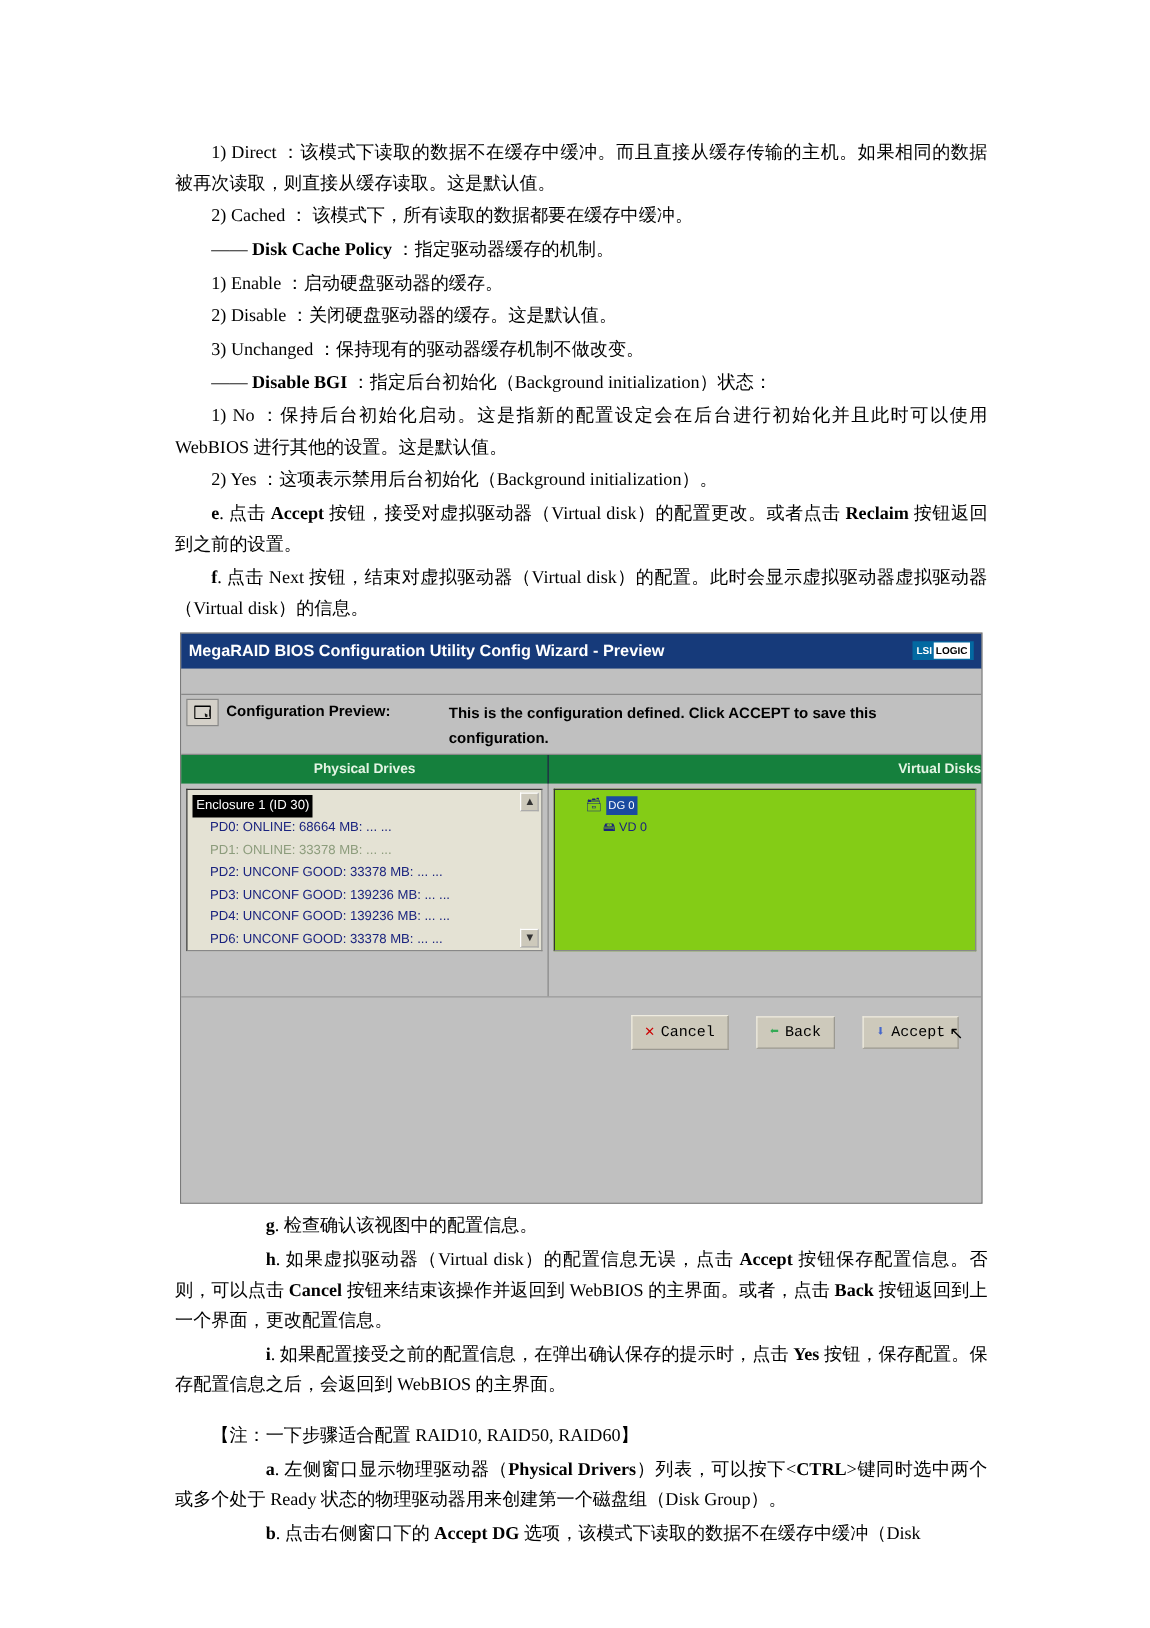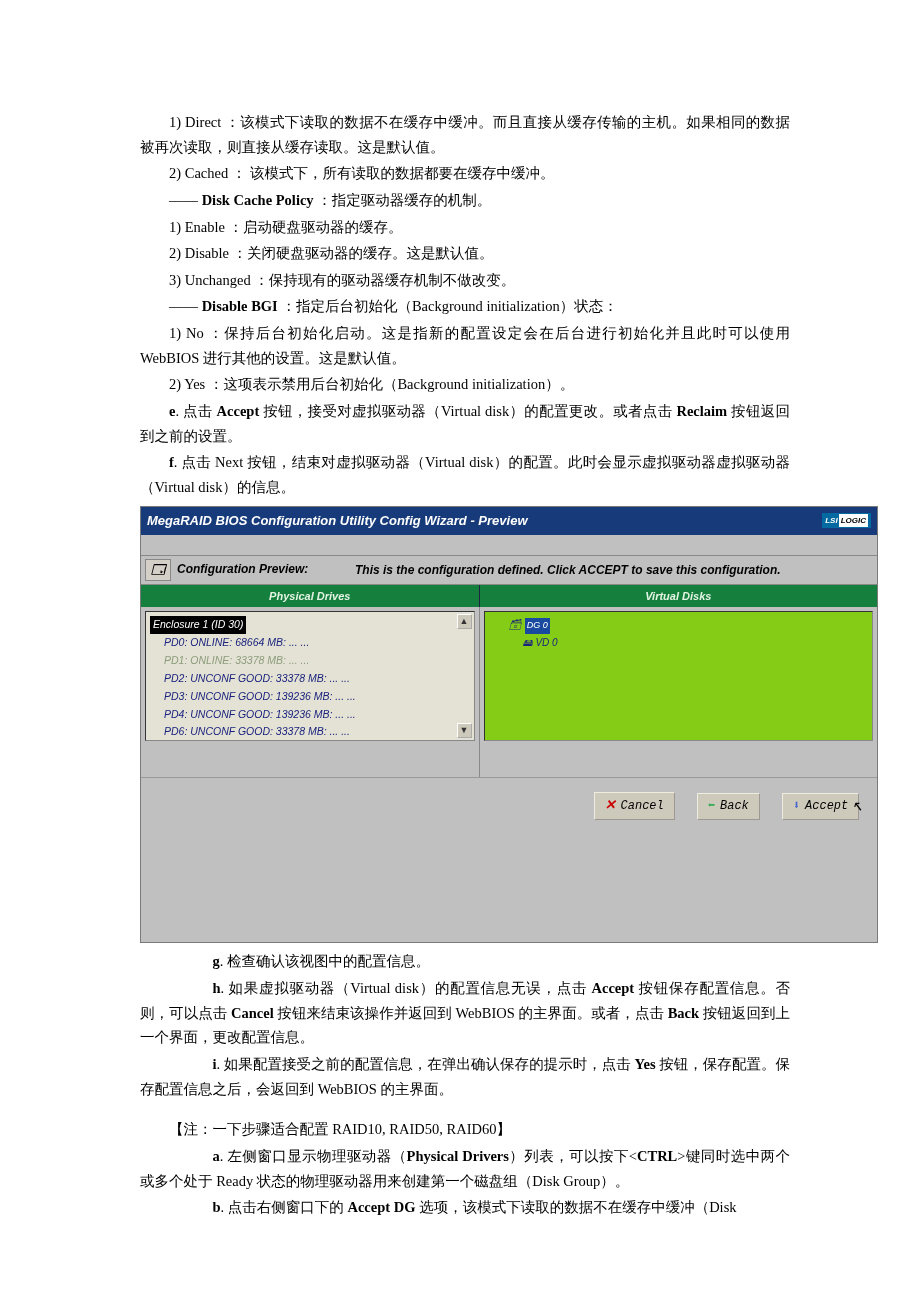--- a/index.html
+++ b/index.html
@@ -15,21 +15,21 @@
     width: 920px;
     margin: 0 auto;
     padding: 110px 130px 100px 140px;
   }
   p { margin: 0 0 2px 0; text-align: justify; }
   .indent1 { text-indent: 2em; }
   .bold { font-weight: bold; font-family: "Times New Roman", "SimSun", serif; }
   .en { font-family: "Times New Roman", serif; }
 
   
-  .shot-wrap { width: 738px; margin: 6px auto 6px auto; font-style: italic; }
+  .shot-wrap { width: 642px; margin: 6px auto 6px auto; }
   .shot {
     border: 1px solid #7a7a7a;
     background: #c0c0c0;
     font-family: "Tahoma", "Arial", sans-serif;
     font-size: 11px;
     color: #000;
   }
   .titlebar {
     background: #163a7a;
     color: #fff;
@@ -74,21 +74,21 @@
   }
   .preview-right { flex: 1; font-weight: bold; font-size: 12px; padding-top:1px; }
   .col-headers {
     display: flex;
     background: #15803d;
     color: #e4f4e4;
     font-weight: bold;
     font-size: 11px;
   }
   .col-headers > div:first-child { width: 46%; text-align:center; padding: 2px 0; border-right: 1px solid #224; }
-  .col-headers > div:last-child { width: 54%; text-align:center; padding: 2px 0; }
+  .col-headers > div:last-child { width: 54%; text-align:right; padding: 2px 0; }
   .panes { display: flex; background: #c0c0c0; min-height: 170px; }
   .pane-left {
     width: 46%;
     border-right: 1px solid #888;
   }
   .tree {
     background: #e4e2d4;
     border: 1px inset #888;
     color: #1a237e;
     font-size: 10.5px;

